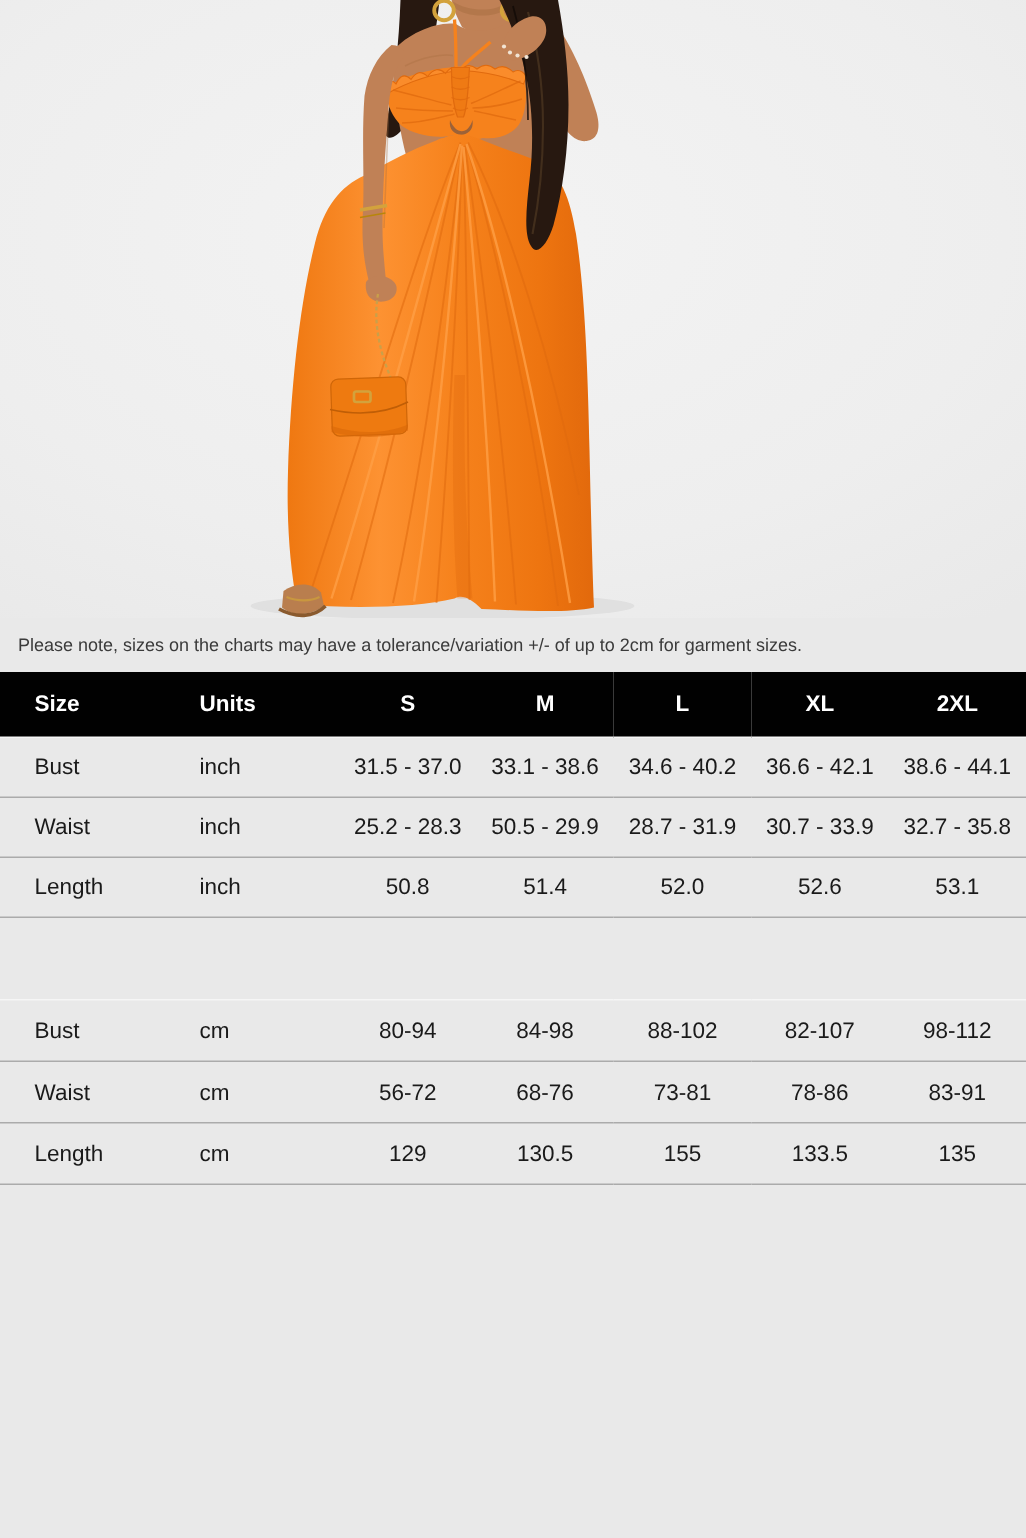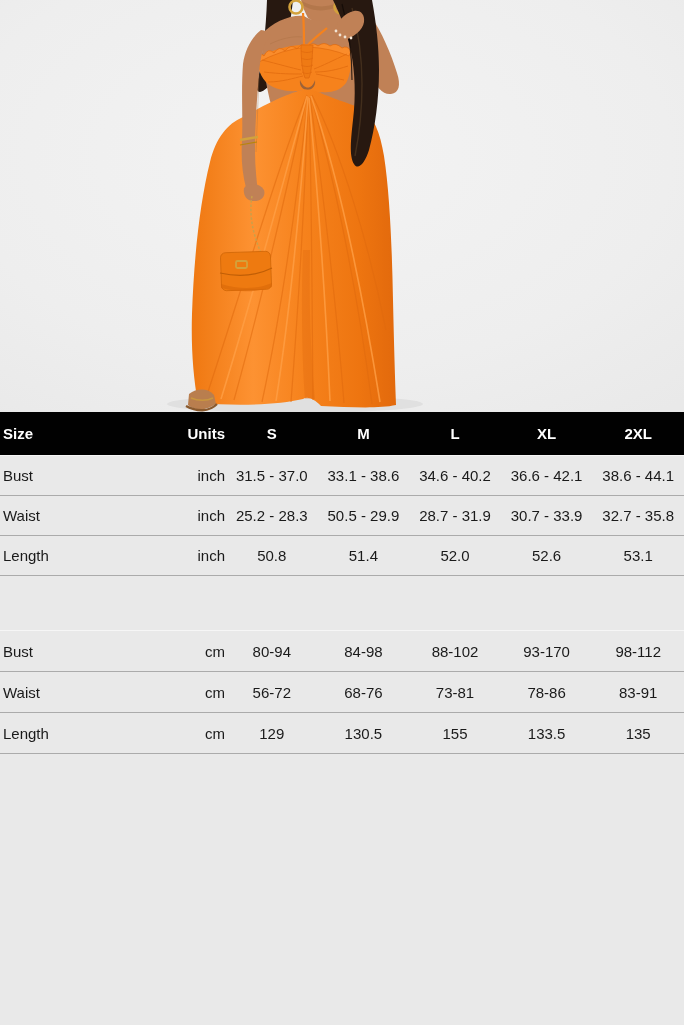--- a/index.html
+++ b/index.html
@@ -44,22 +44,22 @@
   }
   td {
     height: 37px;
     text-align: center;
     vertical-align: middle;
     border-bottom: 1px solid #ababab;
     border-top: 1px solid #f6f6f6;
   }
   table.cm-table td { height: 38px; }
   table.cm-table { border-top: 1px solid #ababab; }
-  .size-table th:first-child, .size-table td:first-child { text-align: left; padding-left: 3px; }
-  .size-table th:nth-child(2), .size-table td:nth-child(2) { text-align: right; padding-left: 7px; }
+  .size-table th:first-child, .size-table td:first-child { text-align: left; padding-left: 23px; }
+  .size-table th:nth-child(2), .size-table td:nth-child(2) { text-align: left; padding-left: 7px; }
   .table-gap { height: 54px; }
 </style>
 </head>
 <body>
 
 <div class="page">
 
   <figure class="photo-section" aria-label="Model wearing a bright orange halter-neck jumpsuit with ruched ruffle-trim bandeau top, keyhole and waist cutouts and wide flowing palazzo legs, gold hoop earrings and bracelet, holding an orange crossbody handbag with a gold clasp and chain strap, a tan heeled sandal visible under the hem">
     <svg width="684" height="412" viewBox="0 0 684 412" xmlns="http://www.w3.org/2000/svg">
       <defs>
@@ -190,20 +190,21 @@
       </g>
 
       <g>
         <path d="M189,394 C197,388 208,388 214,395 L216,404 C206,411 195,411 188,405 Z" fill="#b97e4e"></path>
         <path d="M191,398 C198,401 207,401 213,398" stroke="#c9973f" stroke-width="1.4" fill="none"></path>
         <path d="M186,406 C197,412 209,412 217,404" stroke="#8a5a2e" stroke-width="2.4" fill="none"></path>
       </g>
     </svg>
   </figure>
 
+  <p class="note">Please note, sizes on the charts may have a tolerance/variation +/- of up to 2cm for garment sizes.</p>
 
   <table class="size-table inch-table">
     <colgroup>
         <col class="c-label">
         <col class="c-units">
         <col>
         <col>
         <col>
         <col>
         <col>
@@ -262,21 +263,21 @@
         <col>
         <col>
       </colgroup>
     <tbody>
       <tr>
         <td>Bust</td>
         <td>cm</td>
         <td>80-94</td>
         <td>84-98</td>
         <td>88-102</td>
-        <td>93-170</td>
+        <td>82-107</td>
         <td>98-112</td>
       </tr>
       <tr>
         <td>Waist</td>
         <td>cm</td>
         <td>56-72</td>
         <td>68-76</td>
         <td>73-81</td>
         <td>78-86</td>
         <td>83-91</td>

